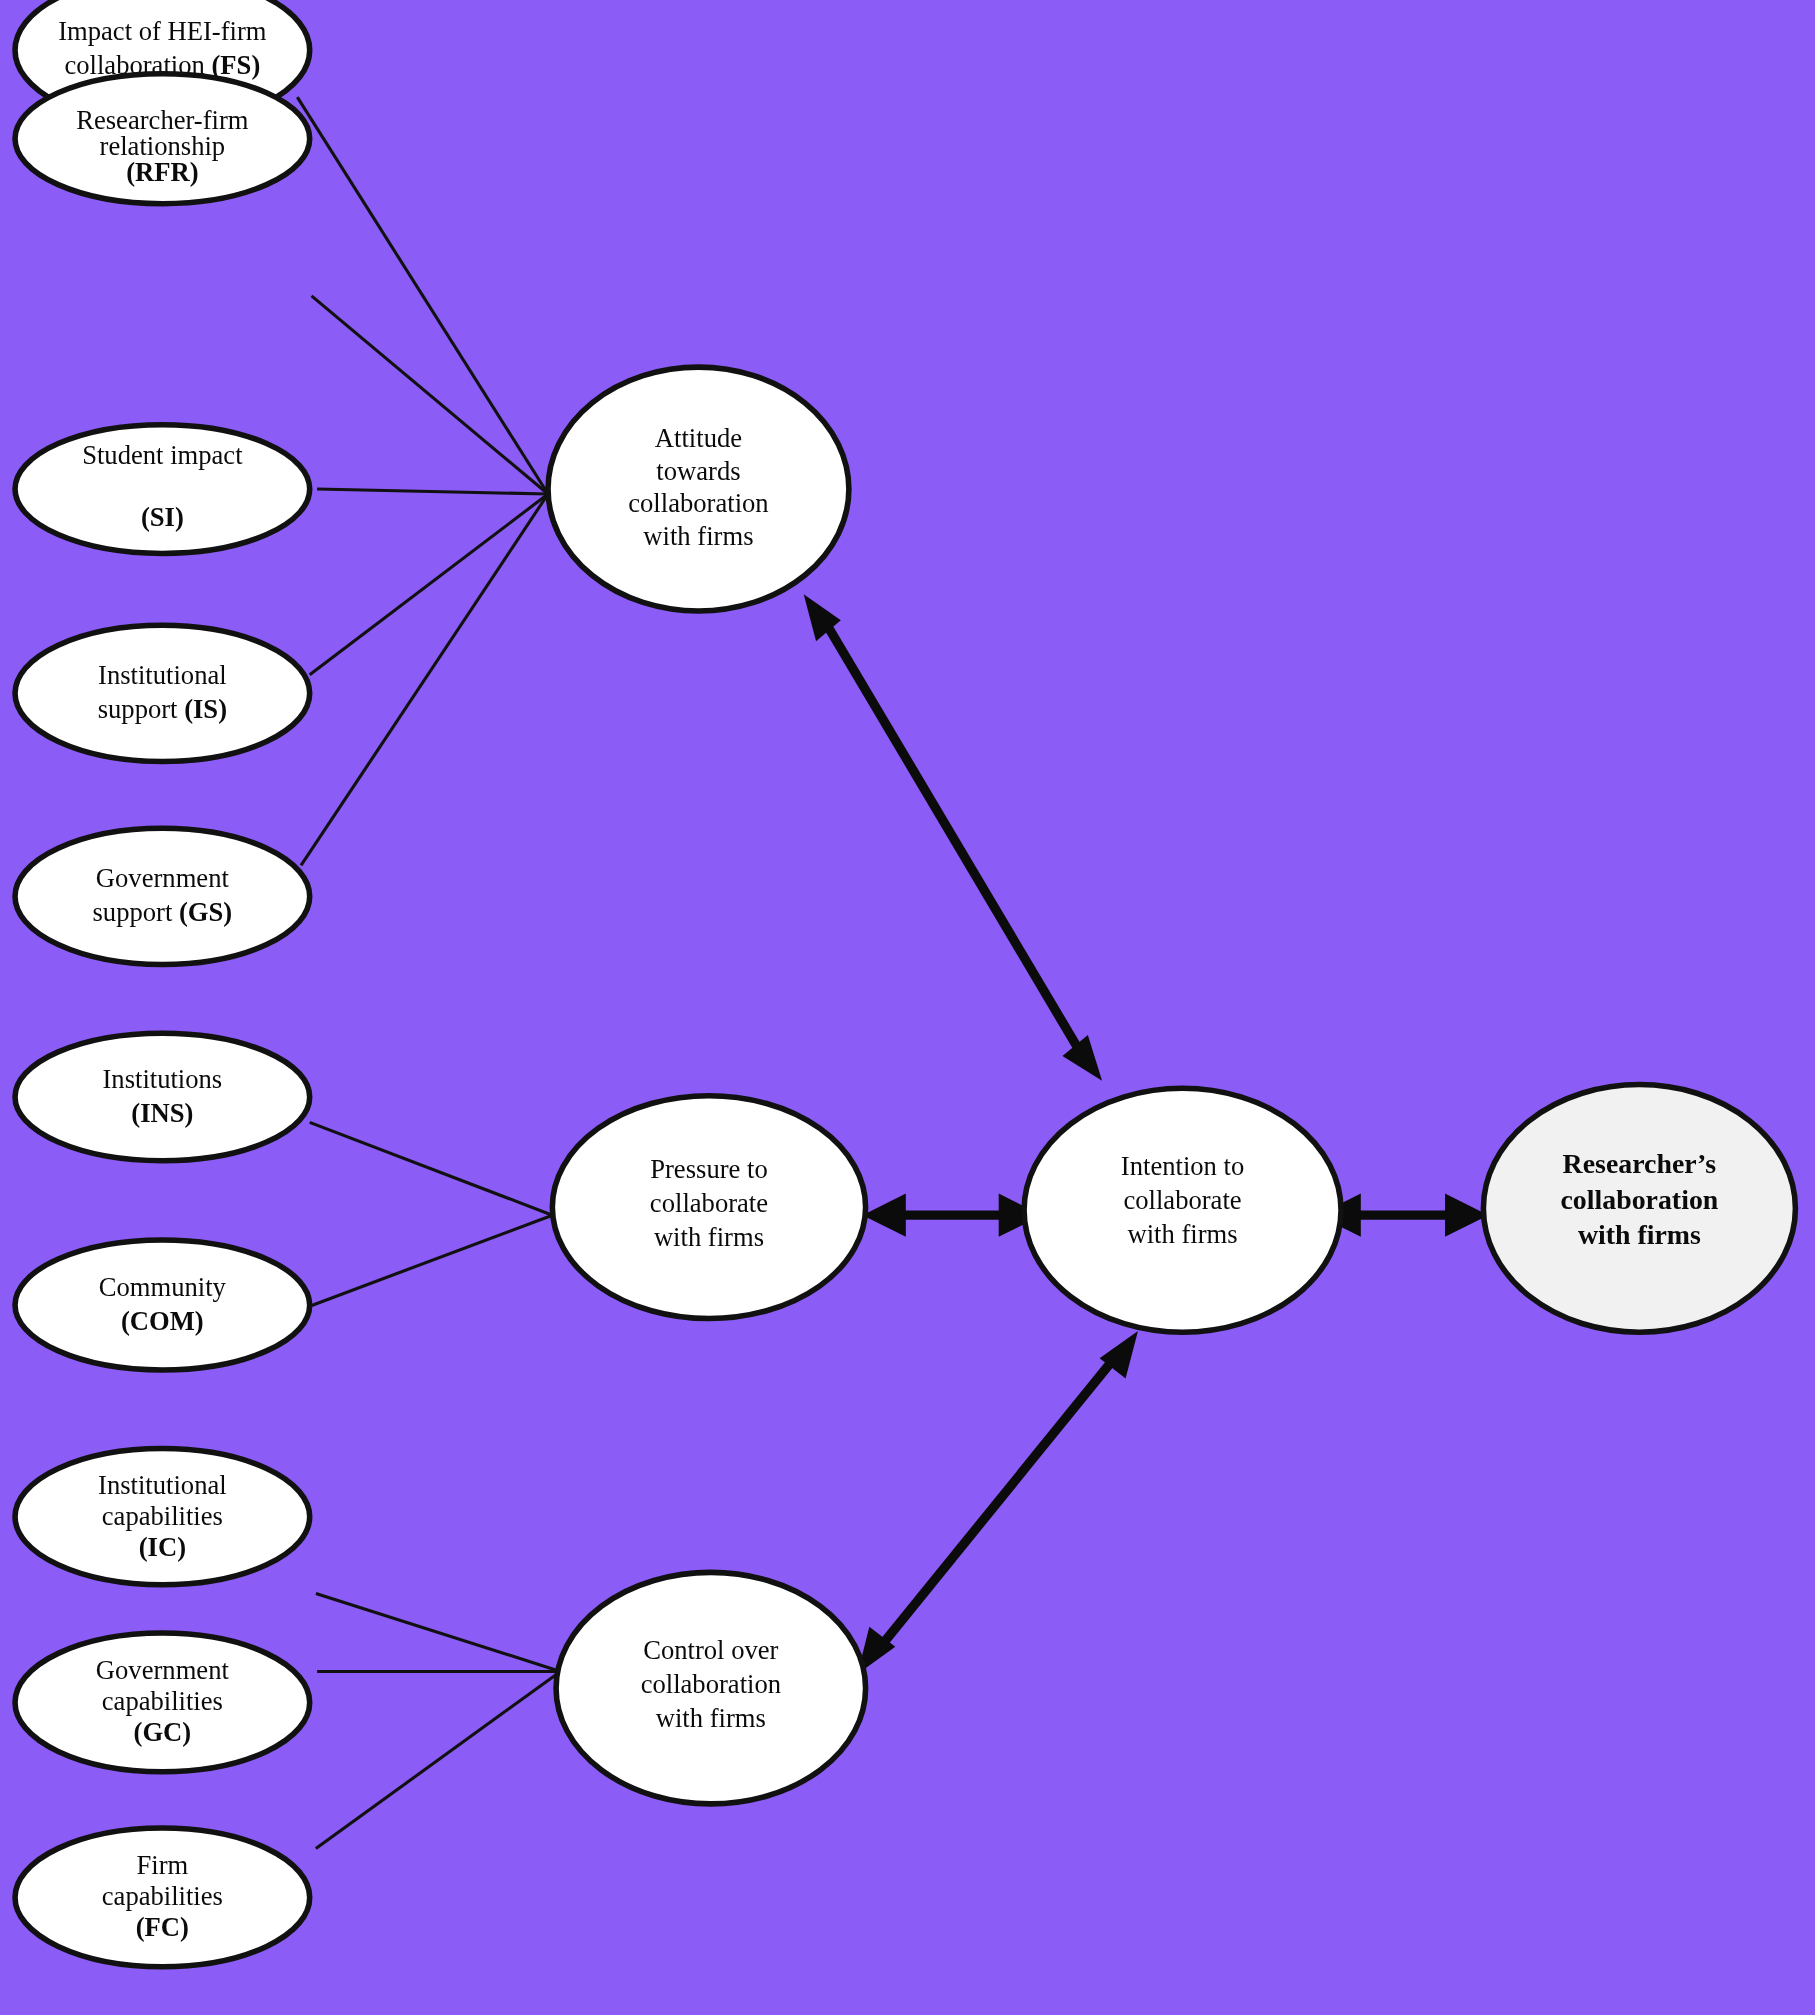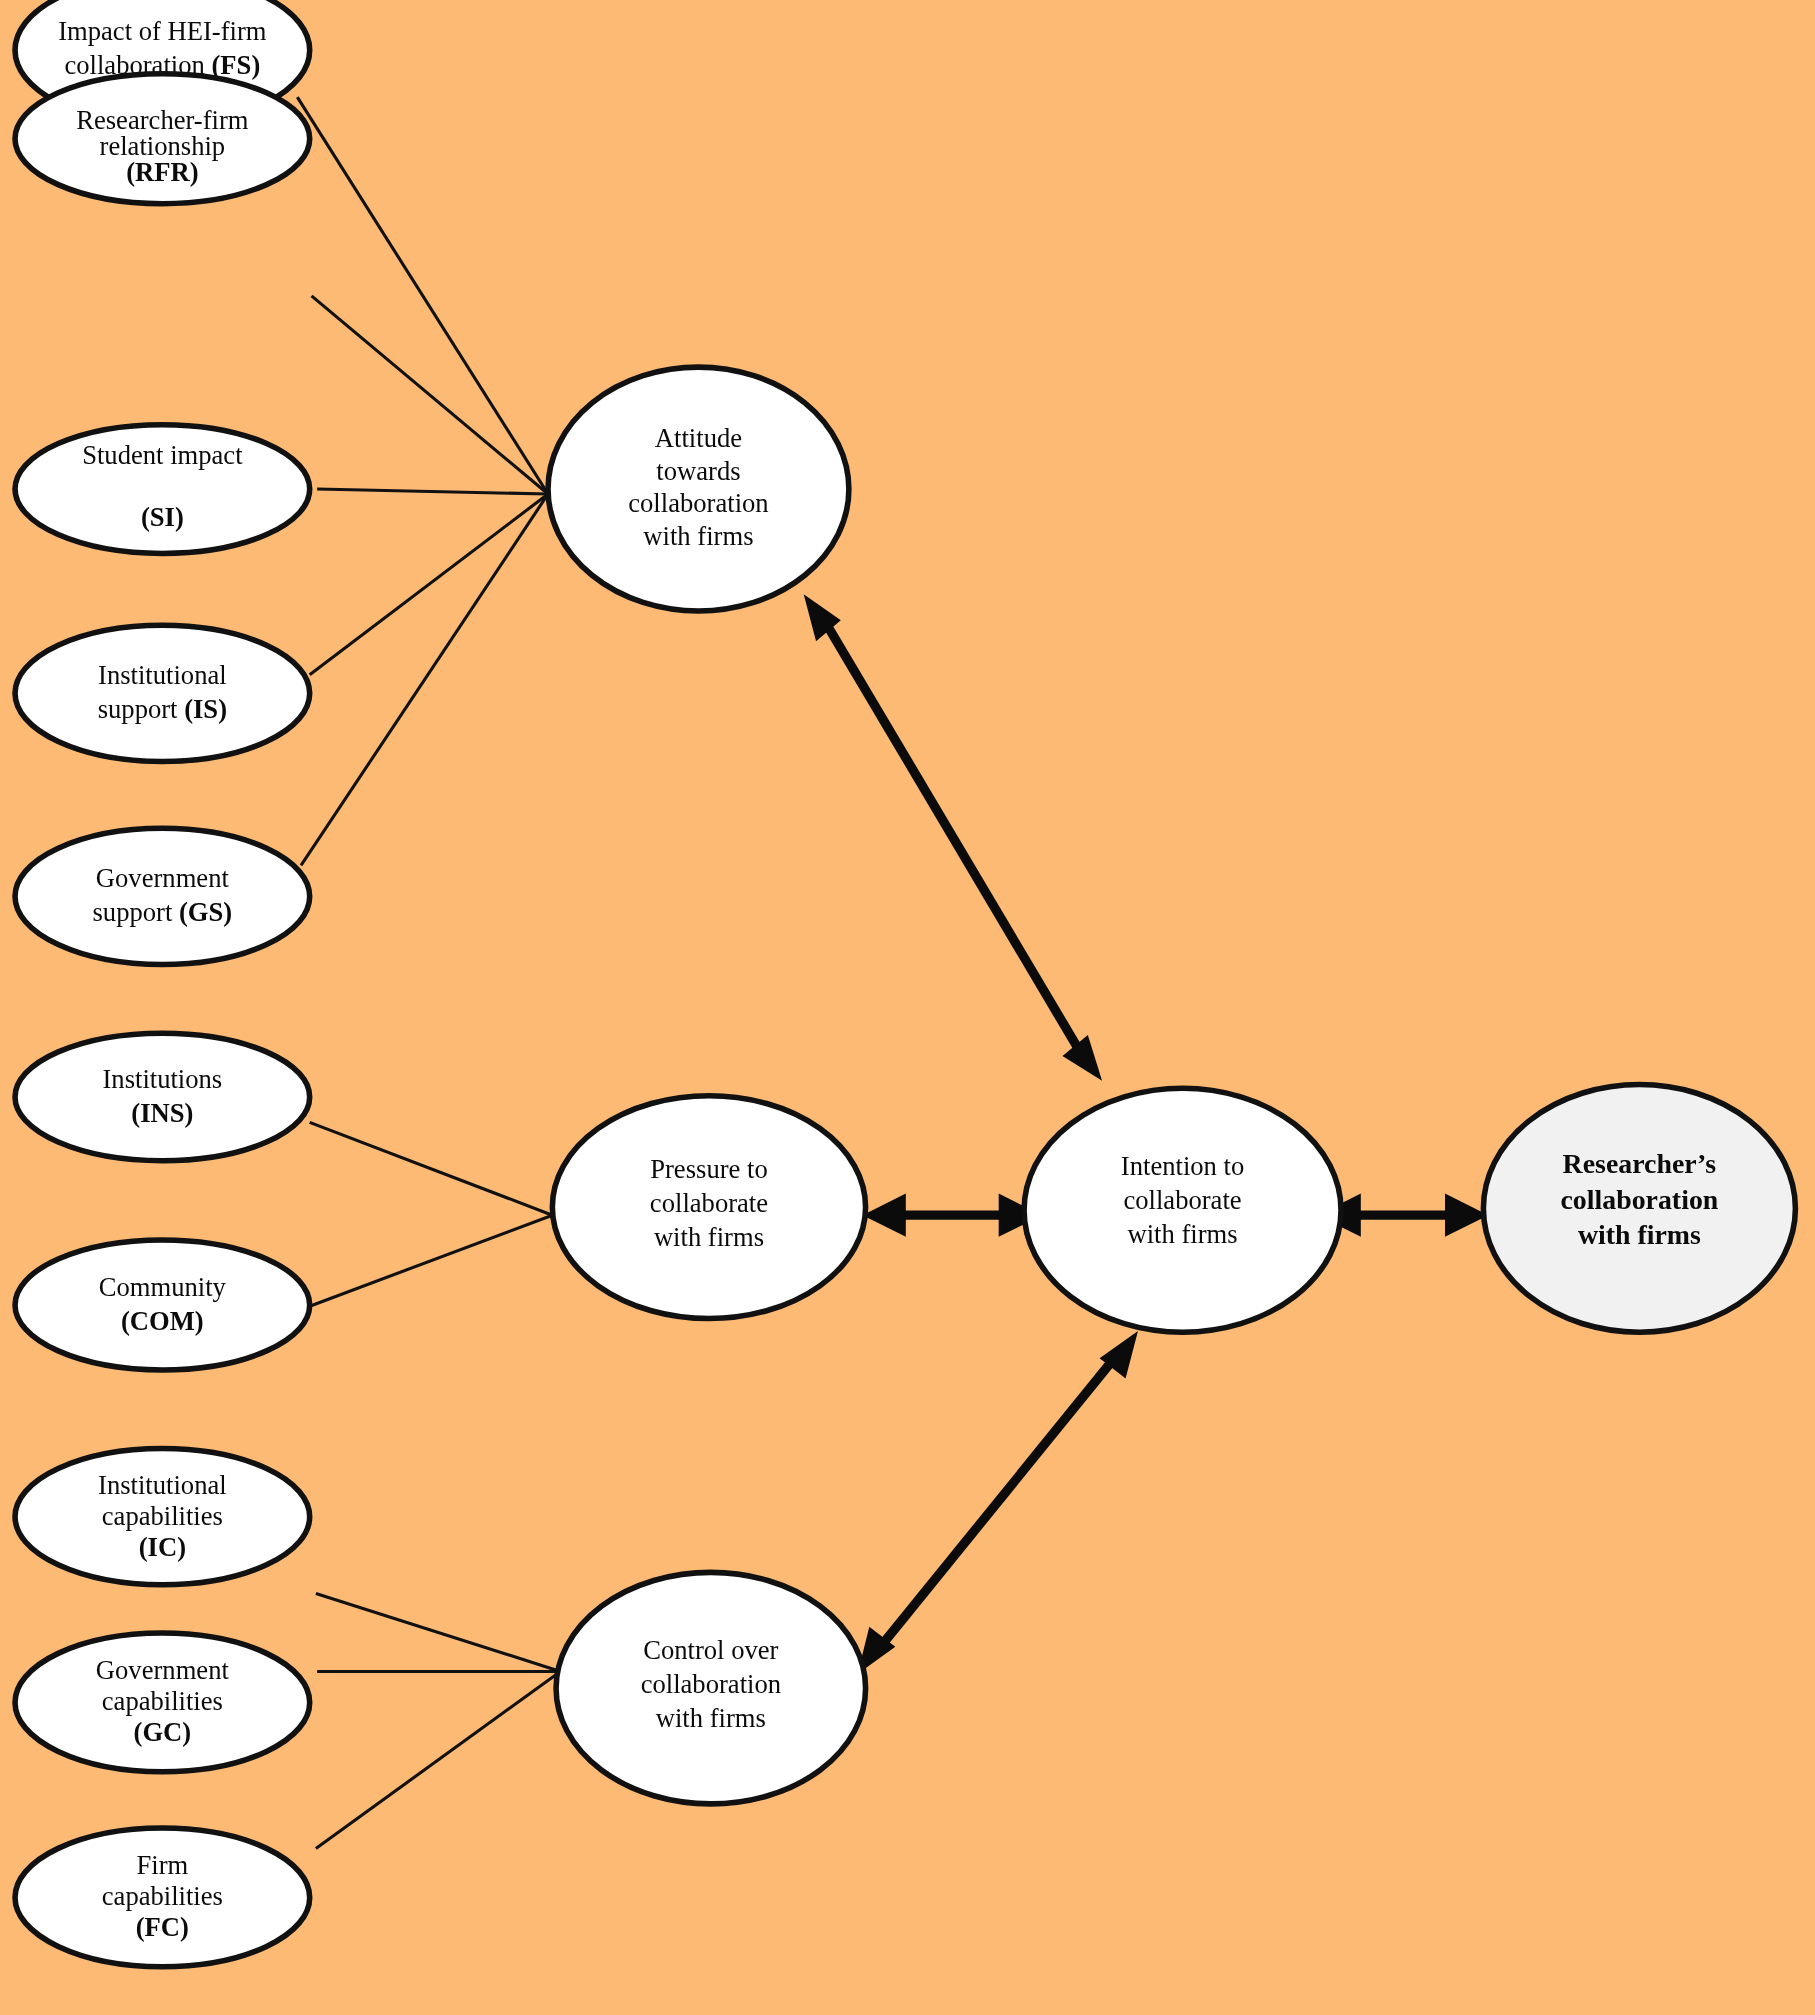--- a/index.html
+++ b/index.html
@@ -4,21 +4,21 @@
 <style>
   html, body {
     margin: 0;
     padding: 0;
     background: #ffffff;
   }
   #stage {
     position: relative;
     width: 1816px;
     height: 2015px;
-    background: #fdba74;
+    background: #8b5cf6;
     overflow: hidden;
   }
   svg#diagram {
     display: block;
     width: 1816px;
     height: 2015px;
   }
   .node-ellipse {
     fill: #ffffff;
     stroke: #111111;

